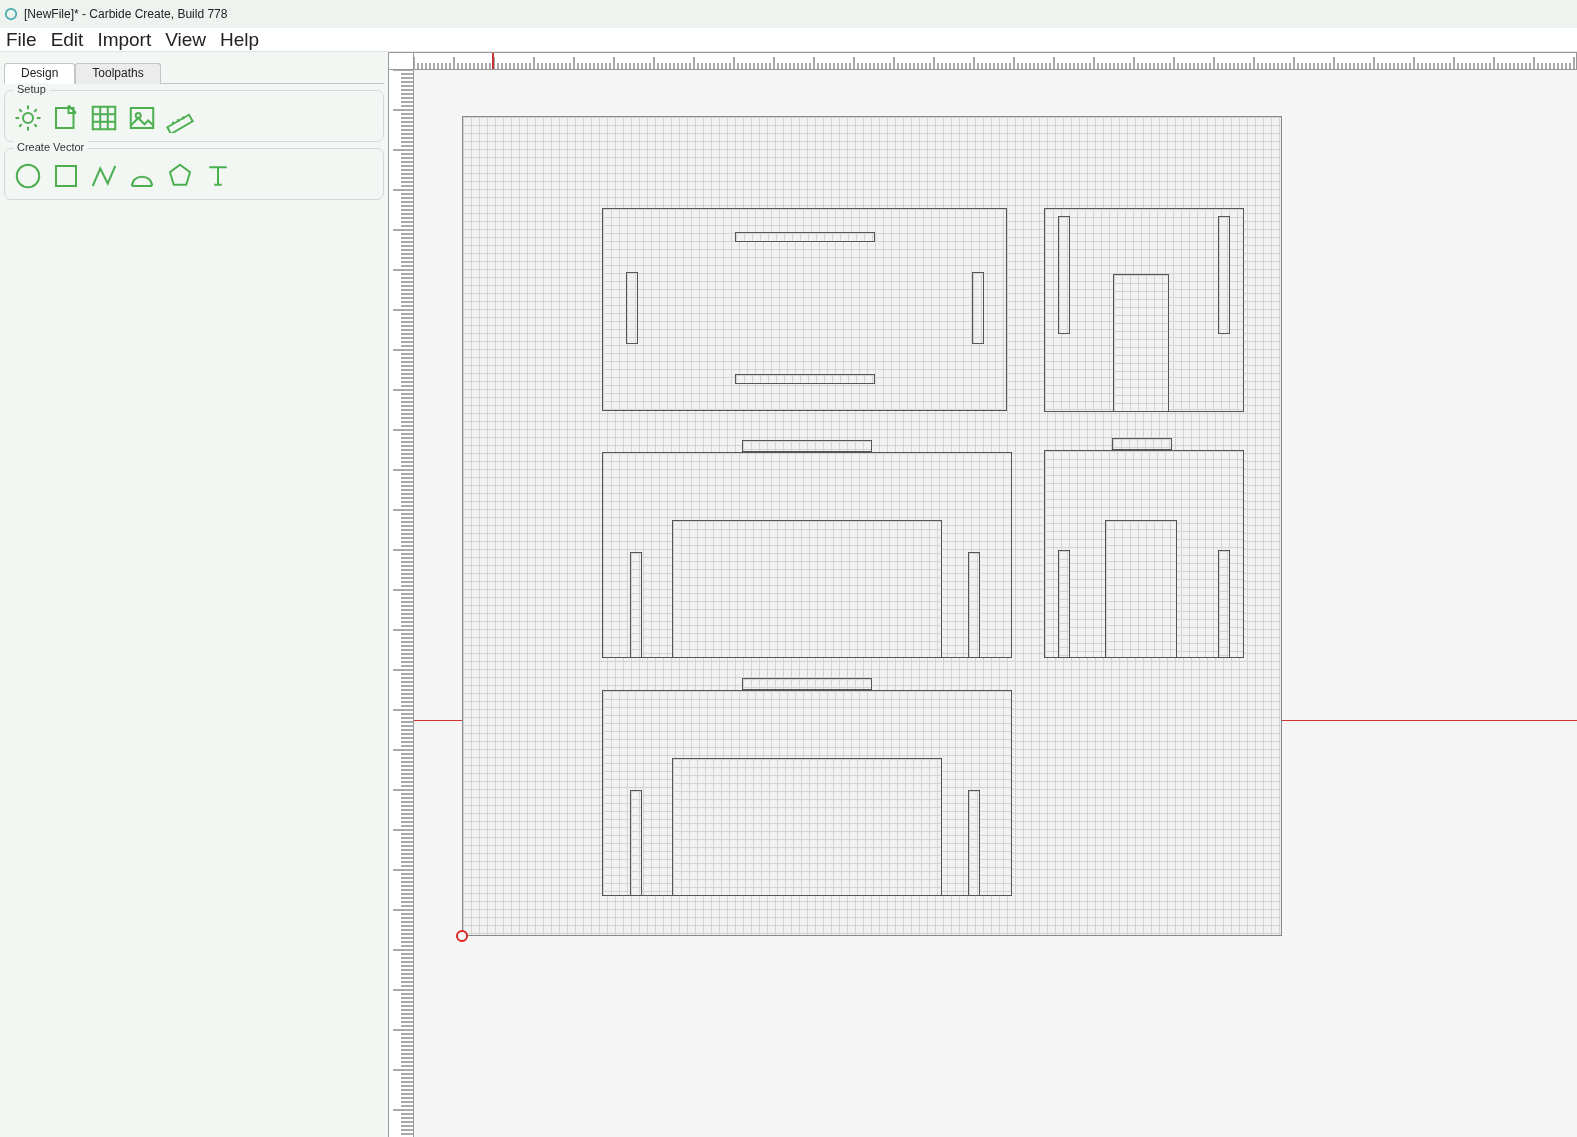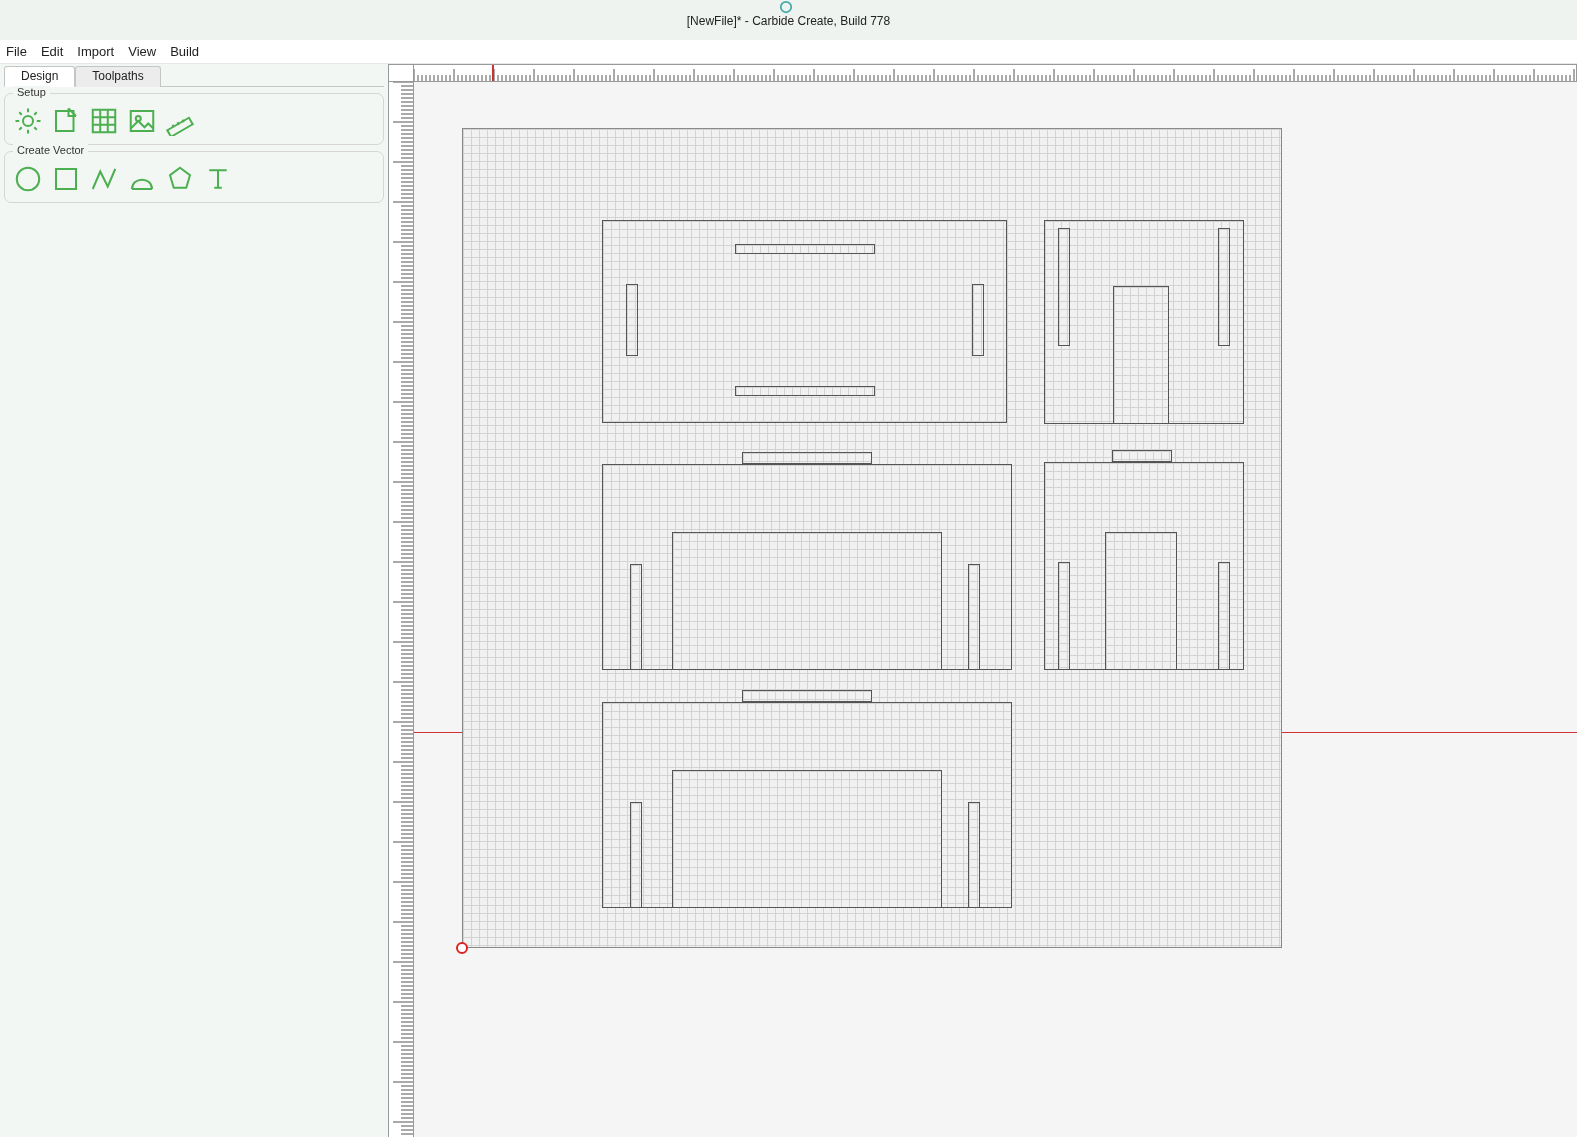--- a/index.html
+++ b/index.html
@@ -7,59 +7,58 @@
     font-family: "Segoe UI", Tahoma, sans-serif;
     font-size: 12px;
     background: #f3f7f4;
     color: #222;
     overflow: hidden;
     width: 1577px;
     height: 1137px;
   }
   
   .titlebar {
-    height: 40px;
+    height: 28px;
     background: #eef3ef;
     display: flex;
     align-items: center;
     padding: 0 4px;
     font-size: 12px;
-    flex-direction: column;
   }
   .titlebar .logo {
     width: 14px; height: 14px; margin-right: 6px;
     display: inline-flex; align-items:center; justify-content:center;
   }
   
   .menubar {
     height: 24px;
     background: #ffffff;
     display: flex;
     align-items: center;
     padding: 0 6px;
     gap: 14px;
-    font-size: 13px;
+    font-size: 19px;
     border-bottom: 1px solid #e6e6e6;
   }
   .menubar span { cursor: default; }
   
   .main {
     display: flex;
     height: calc(100% - 48px);
   }
   .sidebar {
     width: 388px;
     background: #f3f7f4;
     padding: 0 4px 4px 4px;
     flex-shrink: 0;
   }
   .tabs {
     display: flex;
     height: 22px;
-    margin-top: 1px;
+    margin-top: 10px;
     border-bottom: 1px solid #c5c5c5;
   }
   .tab {
     padding: 2px 16px;
     font-size: 12px;
     background: #ececec;
     border: 1px solid #c5c5c5;
     border-bottom: none;
     border-radius: 3px 3px 0 0;
     margin-right: 0;
@@ -164,21 +163,21 @@
       </svg>
   </span>
   <span>[NewFile]* - Carbide Create, Build 778</span>
 </div>
 
 <div class="menubar">
   <span>File</span>
   <span>Edit</span>
   <span>Import</span>
   <span>View</span>
-  <span>Build</span>
+  <span>Help</span>
 </div>
 
 <div class="main">
   <div class="sidebar">
     <div class="tabs">
       <div class="tab active">Design</div>
       <div class="tab">Toolpaths</div>
     </div>
 
     <div class="panel">

